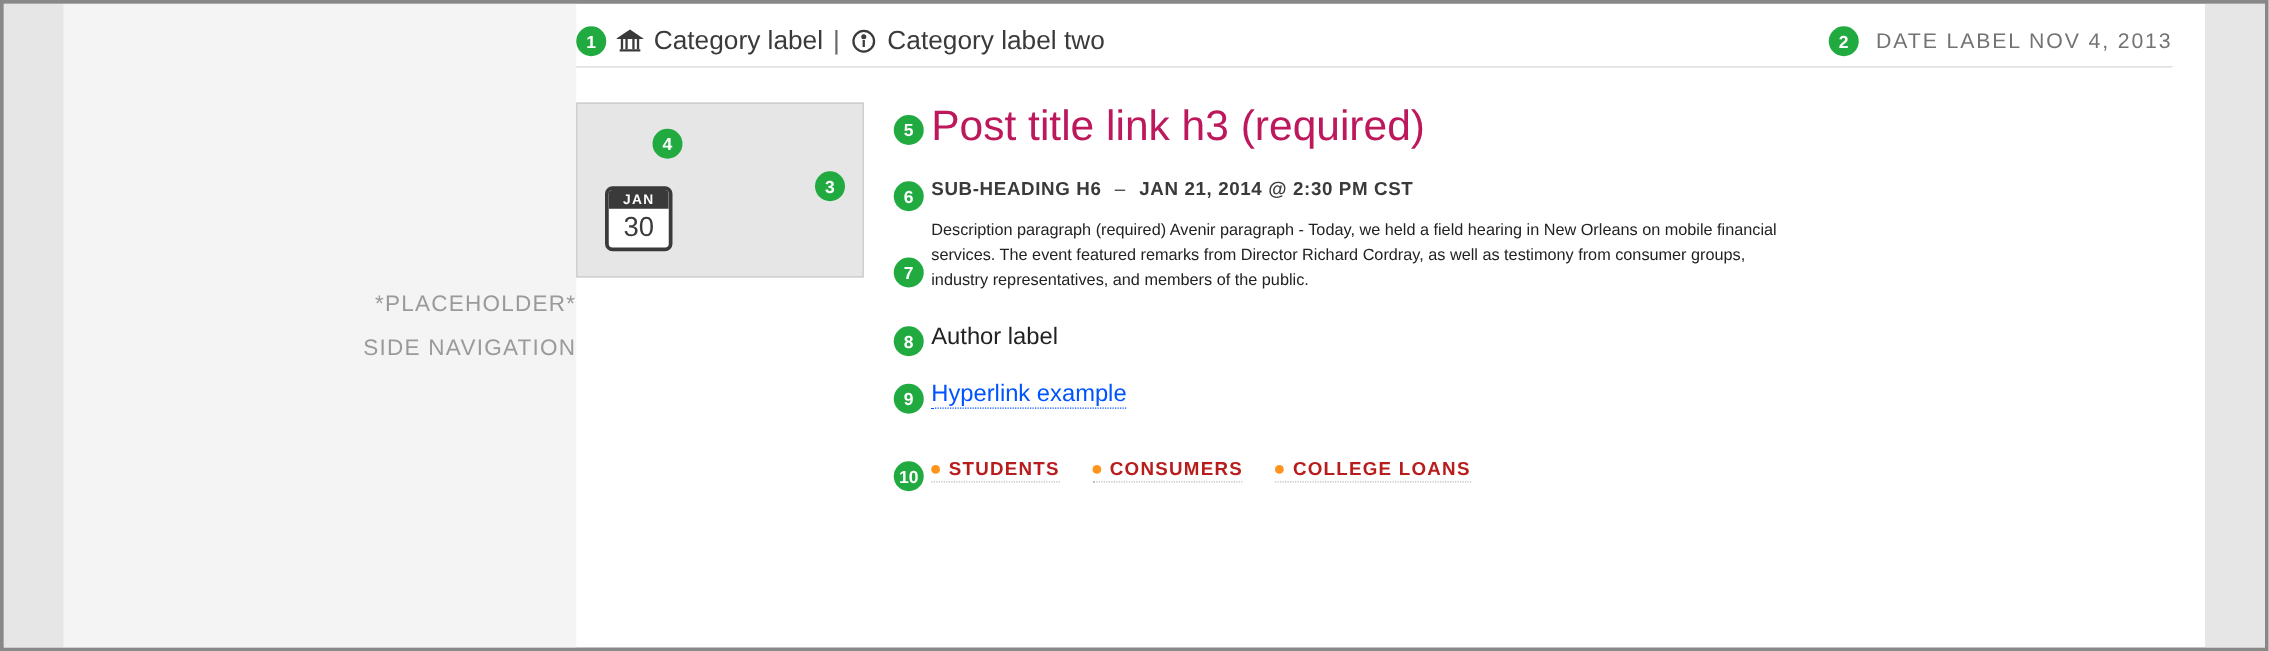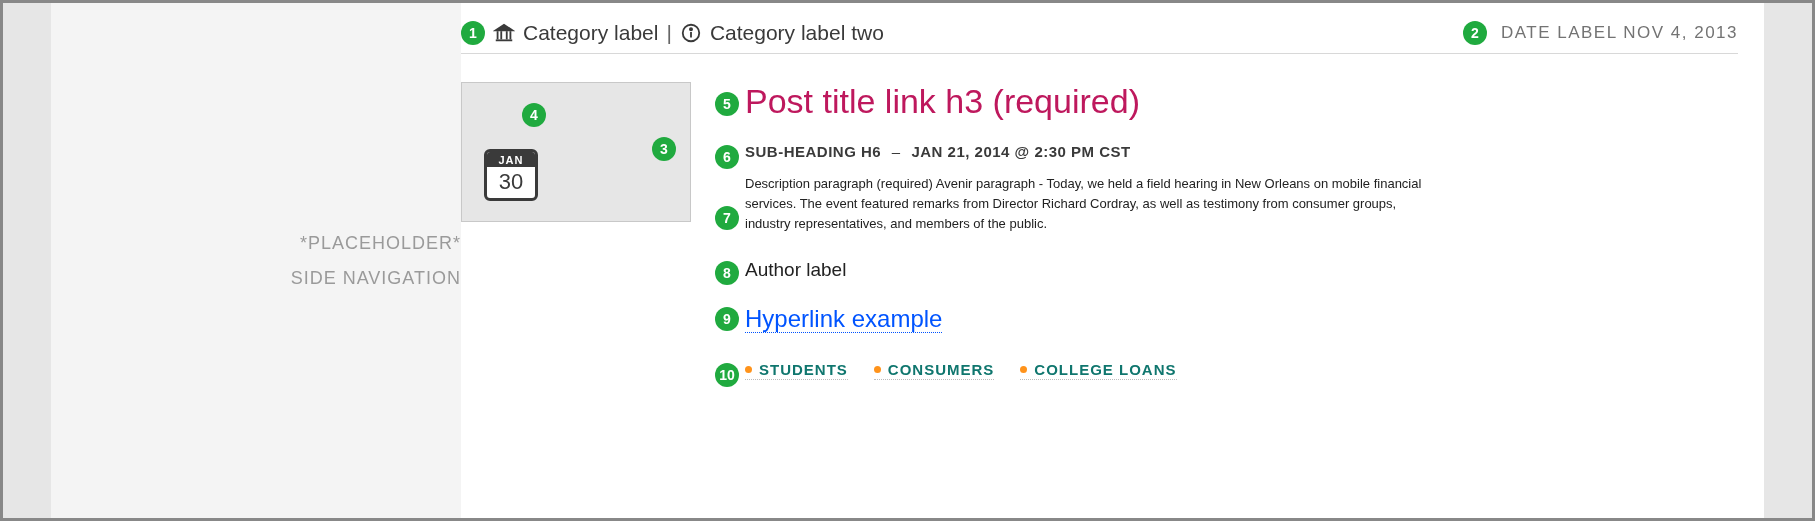--- a/index.html
+++ b/index.html
@@ -157,37 +157,37 @@
     line-height: 1.55;
     color: #222;
     margin-bottom: 24px;
   }
   .author {
     font-size: 19px;
     color: #222;
     margin-bottom: 24px;
   }
   .hyper {
-    font-size: 24px;
-    margin-bottom: 28px;
+    font-size: 19px;
+    margin-bottom: 40px;
   }
   .hyper a {
     color: #0054ff;
     border-bottom: 1px dotted #0054ff;
     text-decoration: none;
     cursor: pointer;
   }
   .tags {
     display: flex;
     align-items: flex-end;
     gap: 26px;
     font-size: 15px;
     font-weight: 600;
     letter-spacing: 1px;
-    color: #0f766e;
+    color: #b91c1c;
   }
   .tag {
     display: inline-flex;
     align-items: center;
     gap: 7px;
     border-bottom: 1px dotted #bcbcbc;
     padding-bottom: 1px;
     cursor: pointer;
   }
   .tag .dot {

